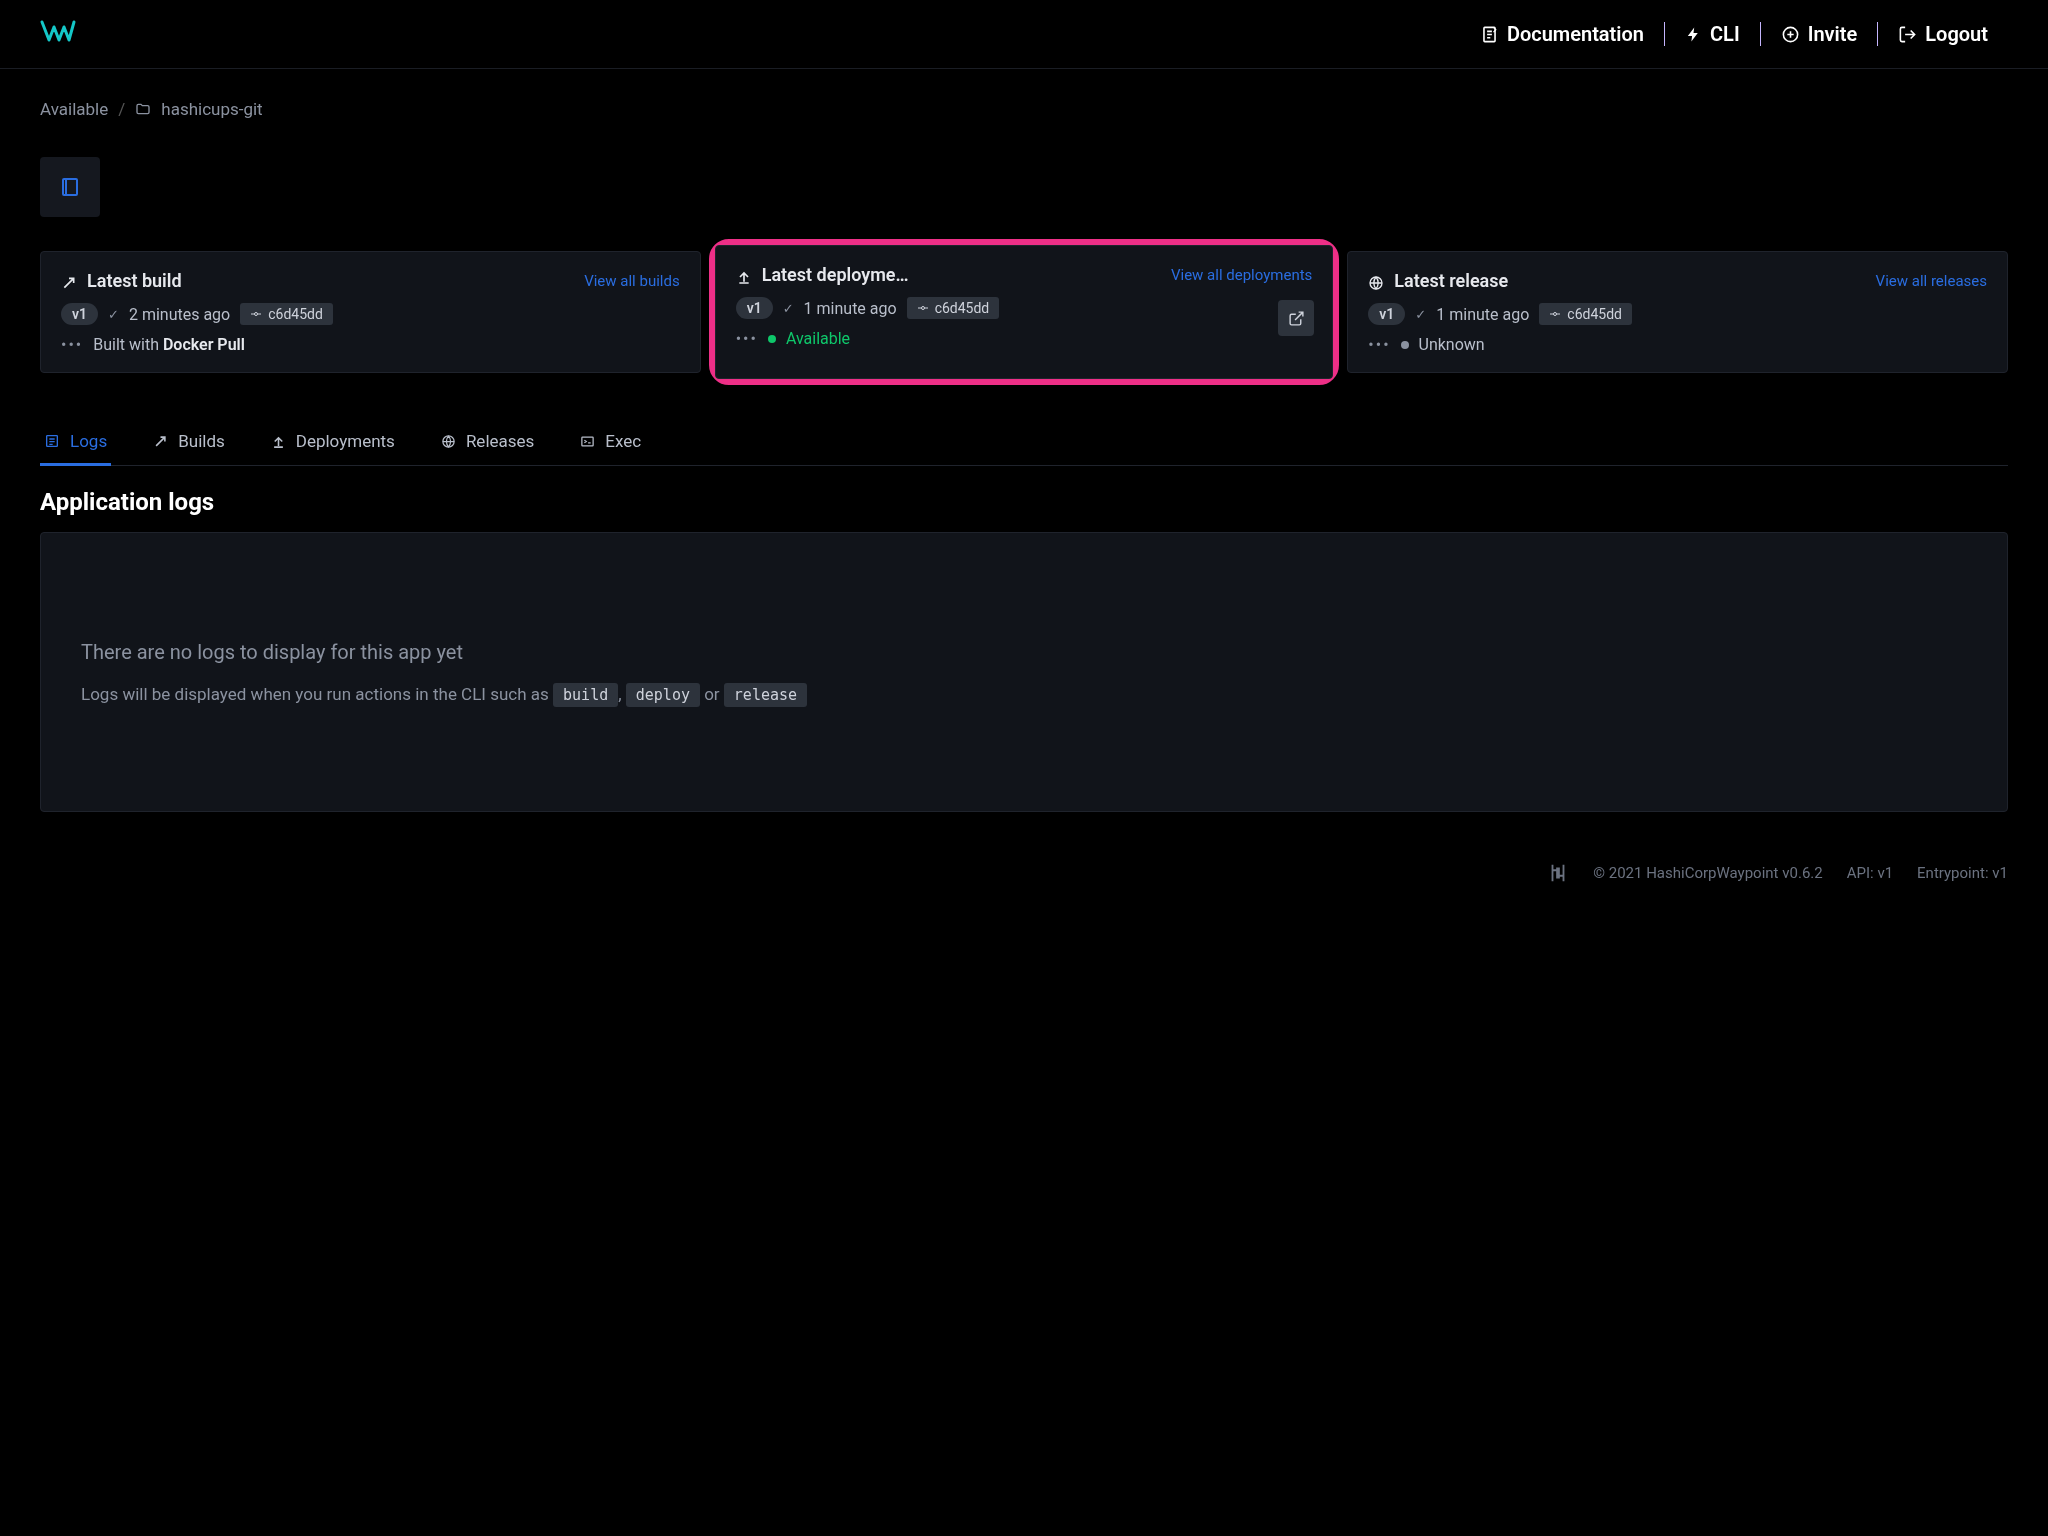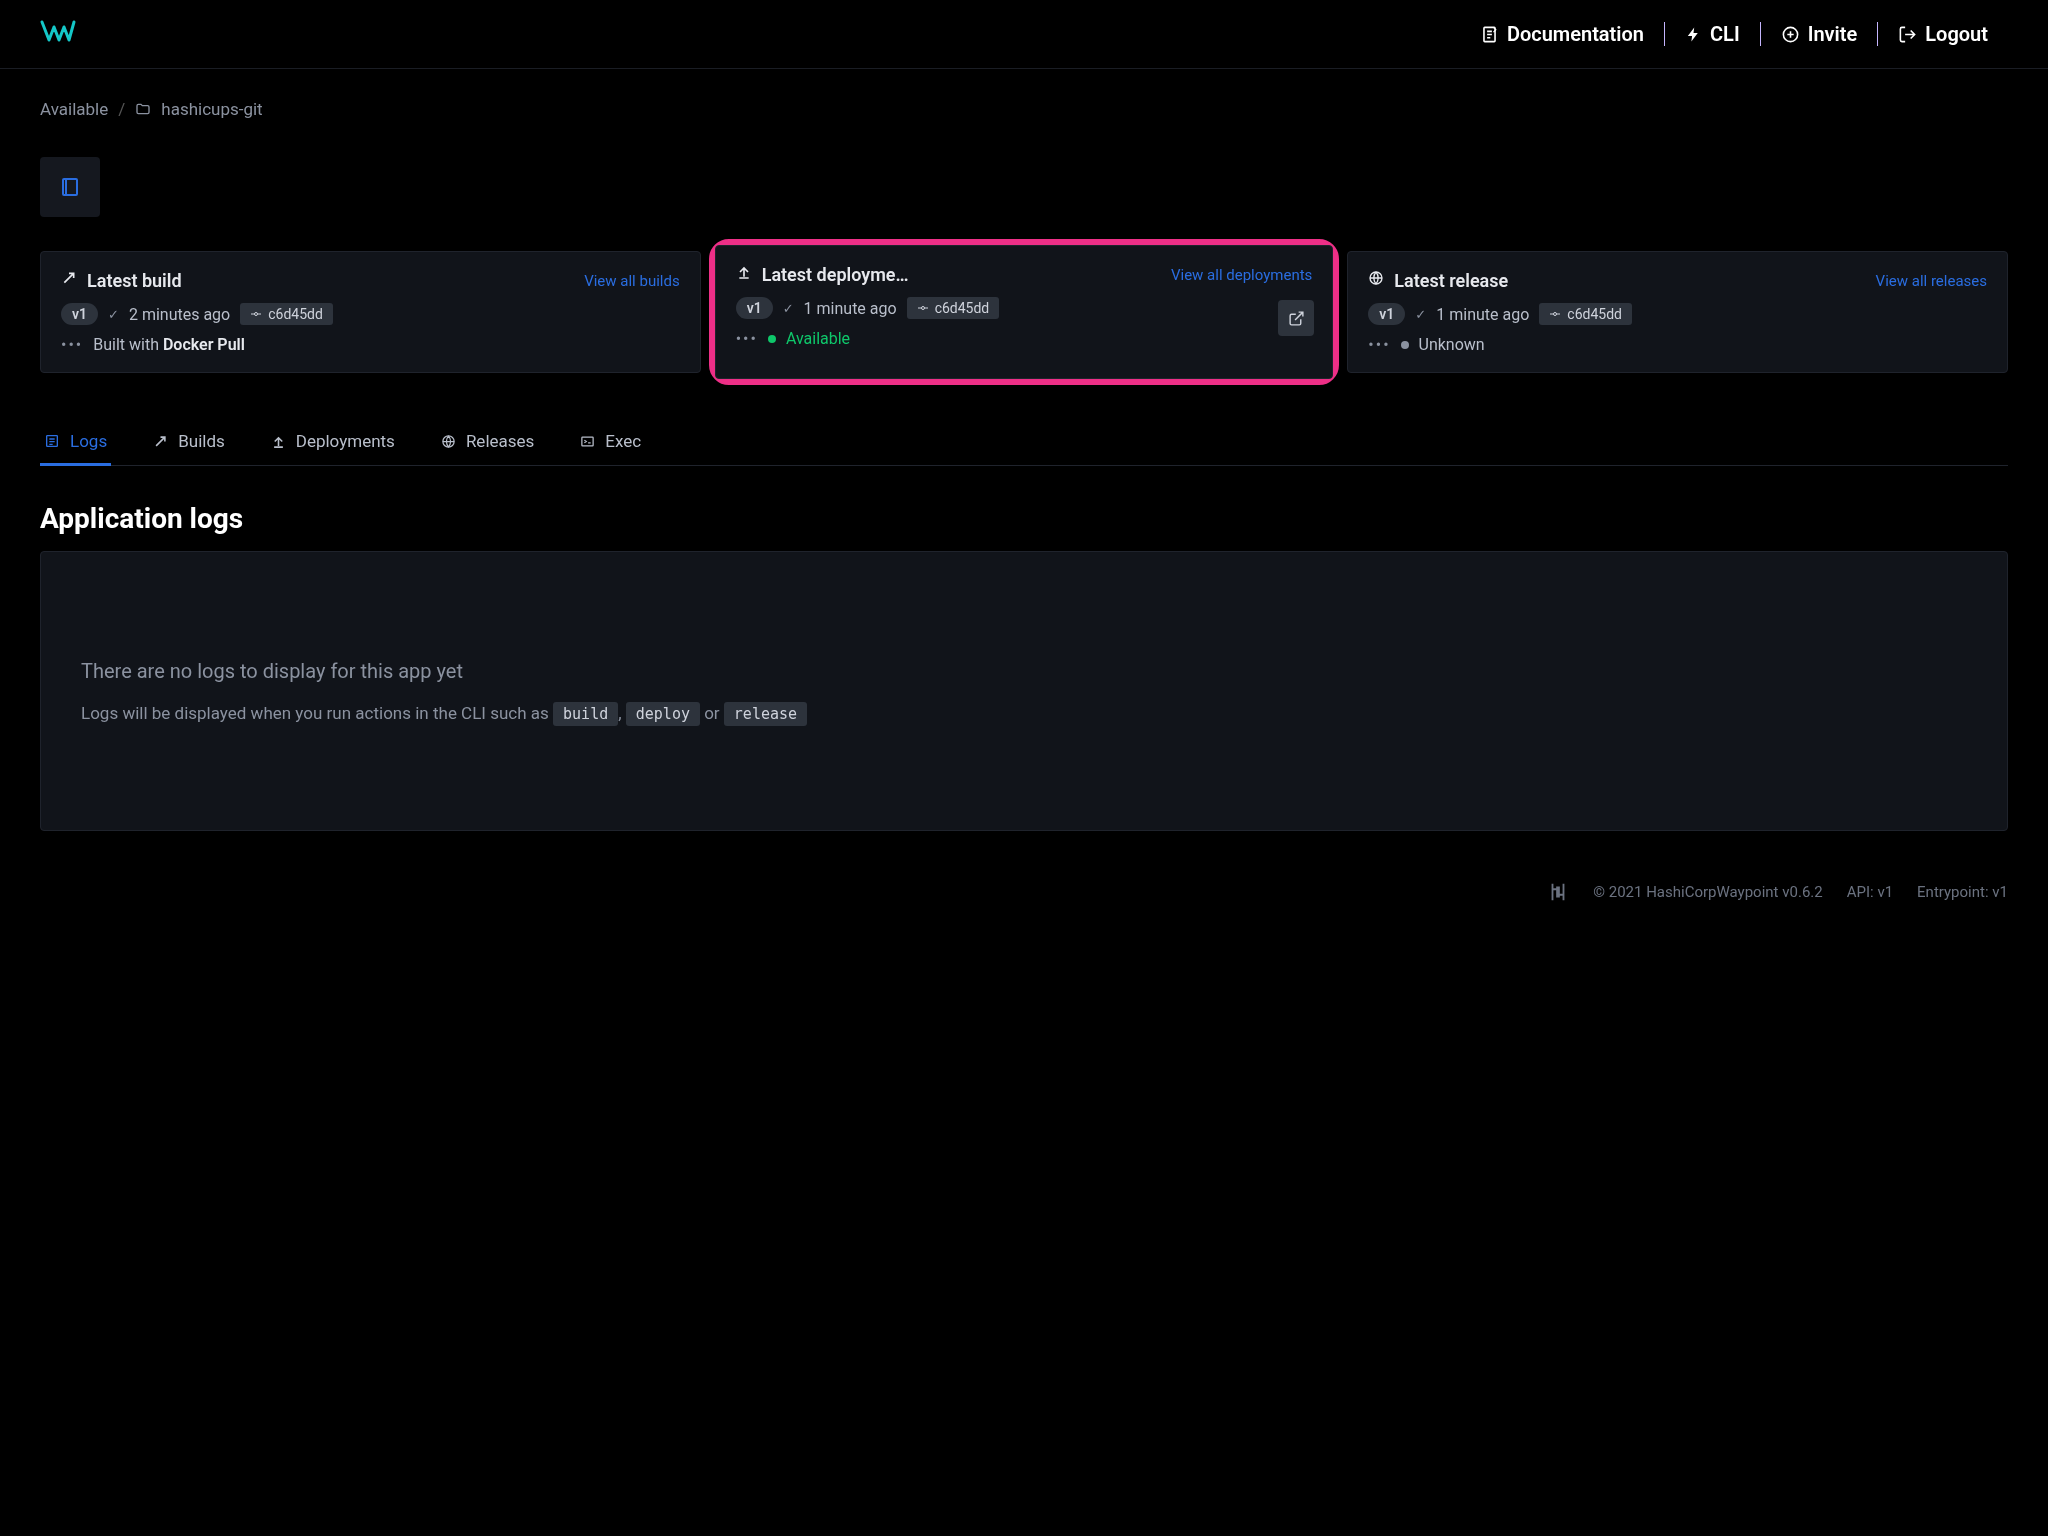--- a/index.html
+++ b/index.html
@@ -88,21 +88,21 @@
       flex: 1;
     }
     .card-header {
       display: flex;
       align-items: center;
       justify-content: space-between;
       gap: 8px;
     }
     .card-title-wrap {
       display: flex;
-      align-items: flex-start;
+      align-items: flex-end;
       gap: 10px;
       font-size: 18px;
       font-weight: 600;
       color: #e7e9ee;
       overflow: hidden;
       white-space: nowrap;
     }
     .card-title-text { overflow: hidden; text-overflow: ellipsis; }
     .card-link { color: #2a6de0; font-size: 15px; white-space: nowrap; cursor: pointer; }
     .card-row {
@@ -172,21 +172,21 @@
       align-items: center;
       gap: 10px;
       padding: 12px 4px;
       font-size: 17px;
       color: #b9bfcb;
       cursor: pointer;
       border-bottom: 3px solid transparent;
       margin-bottom: -1px;
     }
     .tab.active { color: #2a6de0; border-bottom-color: #2a6de0; }
-    .section-title { font-size: 28px; font-weight: 700; margin-top: 36px; }
+    .section-title { font-size: 24px; font-weight: 700; margin-top: 22px; }
     .logs-box {
       margin-top: 16px;
       background: #11141a;
       border: 1px solid #1f232c;
       border-radius: 4px;
       min-height: 280px;
       display: flex;
       flex-direction: column;
       align-items: flex-start;
       justify-content: center;

